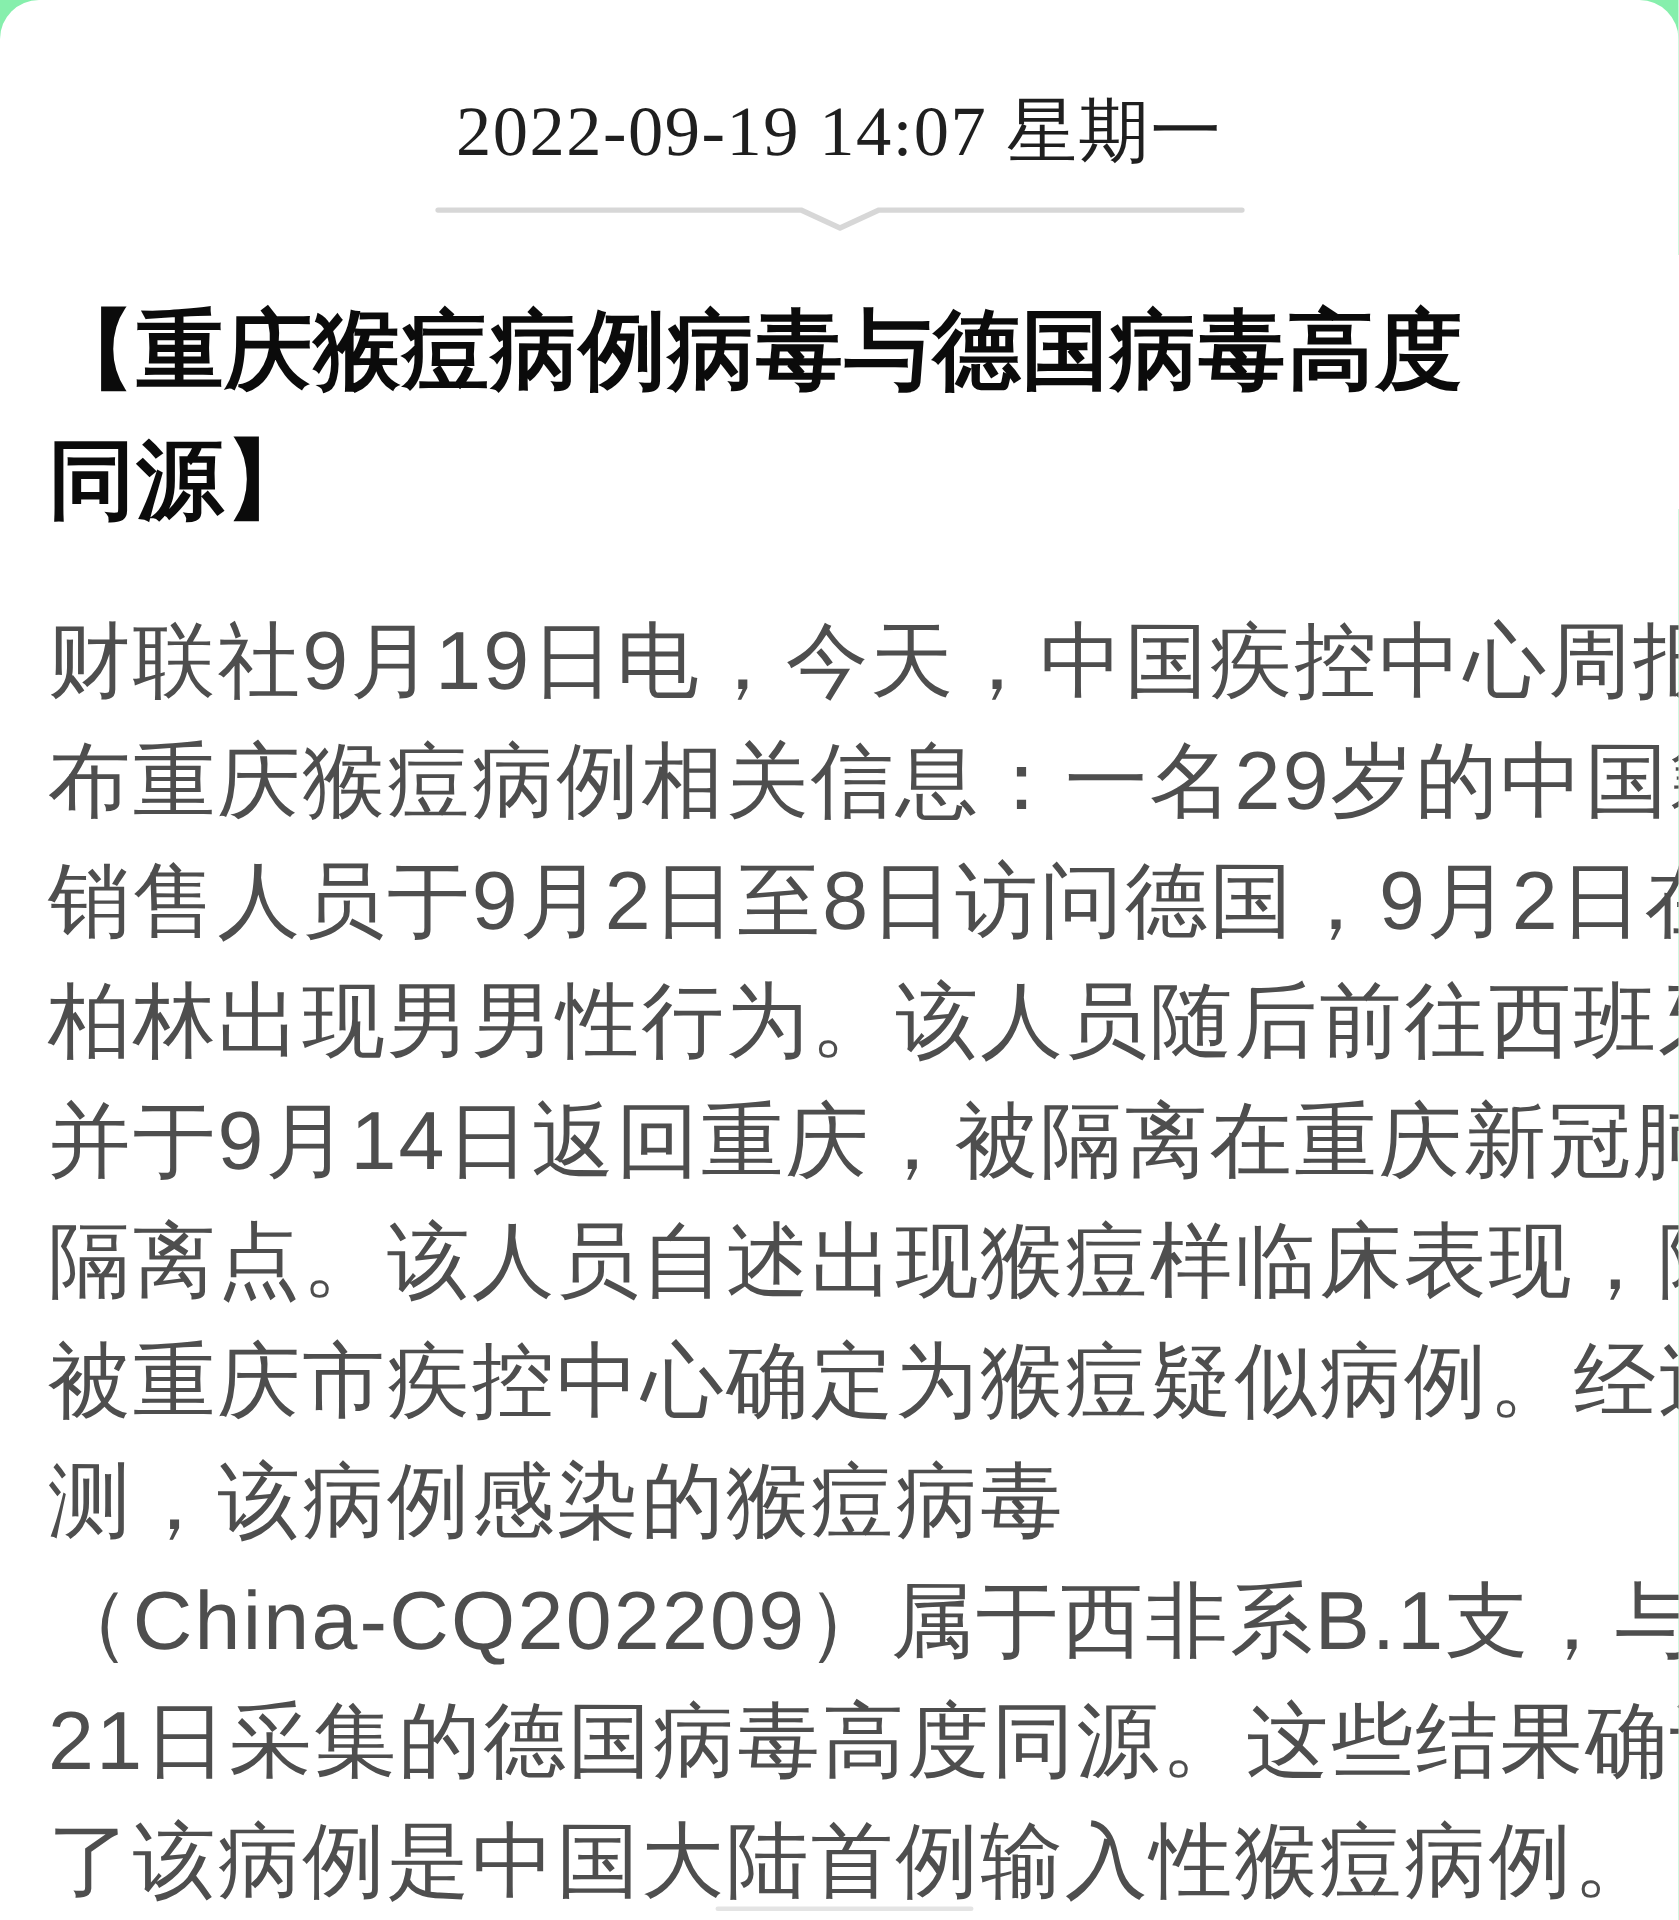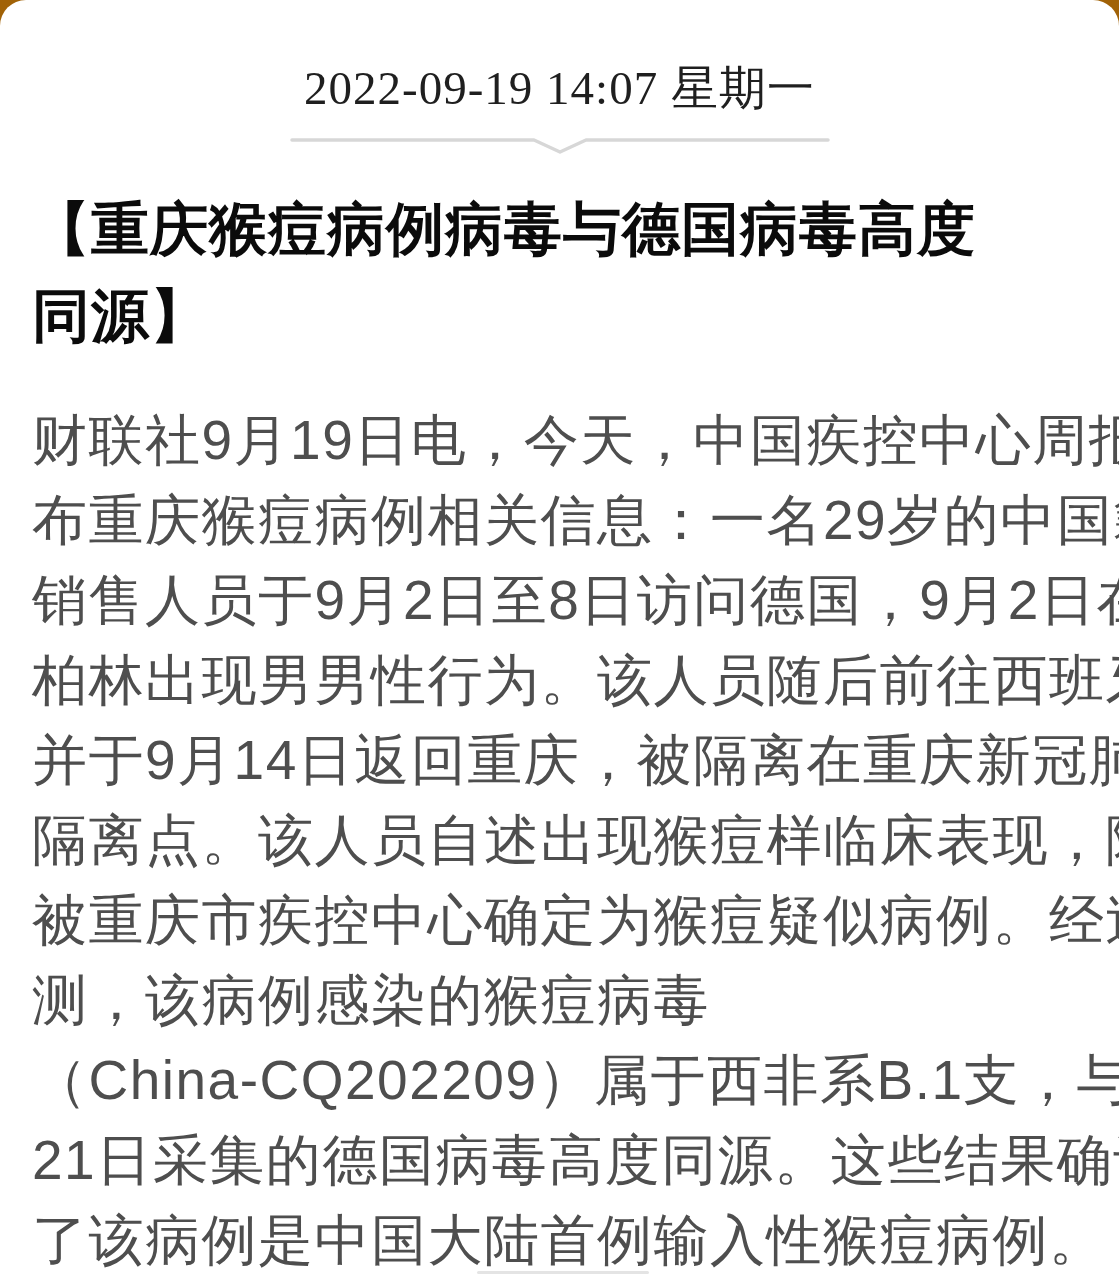--- a/index.html
+++ b/index.html
@@ -2,21 +2,21 @@
 <html lang="zh"><head>
 <meta charset="utf-8">
 <style>
   html, body {
     margin: 0;
     padding: 0;
   }
   .viewport {
     width: 1119px;
     height: 1280px;
-    background: #a16207;
+    background: #86efac;
     position: relative;
     overflow: hidden;
     font-family: "Liberation Sans", "DejaVu Sans", sans-serif;
   }
   .post-card {
     position: absolute;
     inset: 0;
     background: #ffffff;
     border-radius: 26px 26px 0 0;
   }
@@ -34,21 +34,21 @@
     margin: 22px auto 0;
     height: 20px;
   }
   .divider-wrap svg {
     display: block;
     width: 540px;
     height: 20px;
   }
   .post-title {
     margin: 34px 30px 0 32px;
-    font-family: Liberation Mono, monospace;
+    font-family: Liberation Sans, sans-serif;
     font-weight: 700;
     font-size: 58px;
     line-height: 87px;
     letter-spacing: 1px;
     color: #0b0b0b;
     white-space: pre;
   }
   .article-body {
     margin: 36px 34px 0 32px;
     font-size: 55px;

